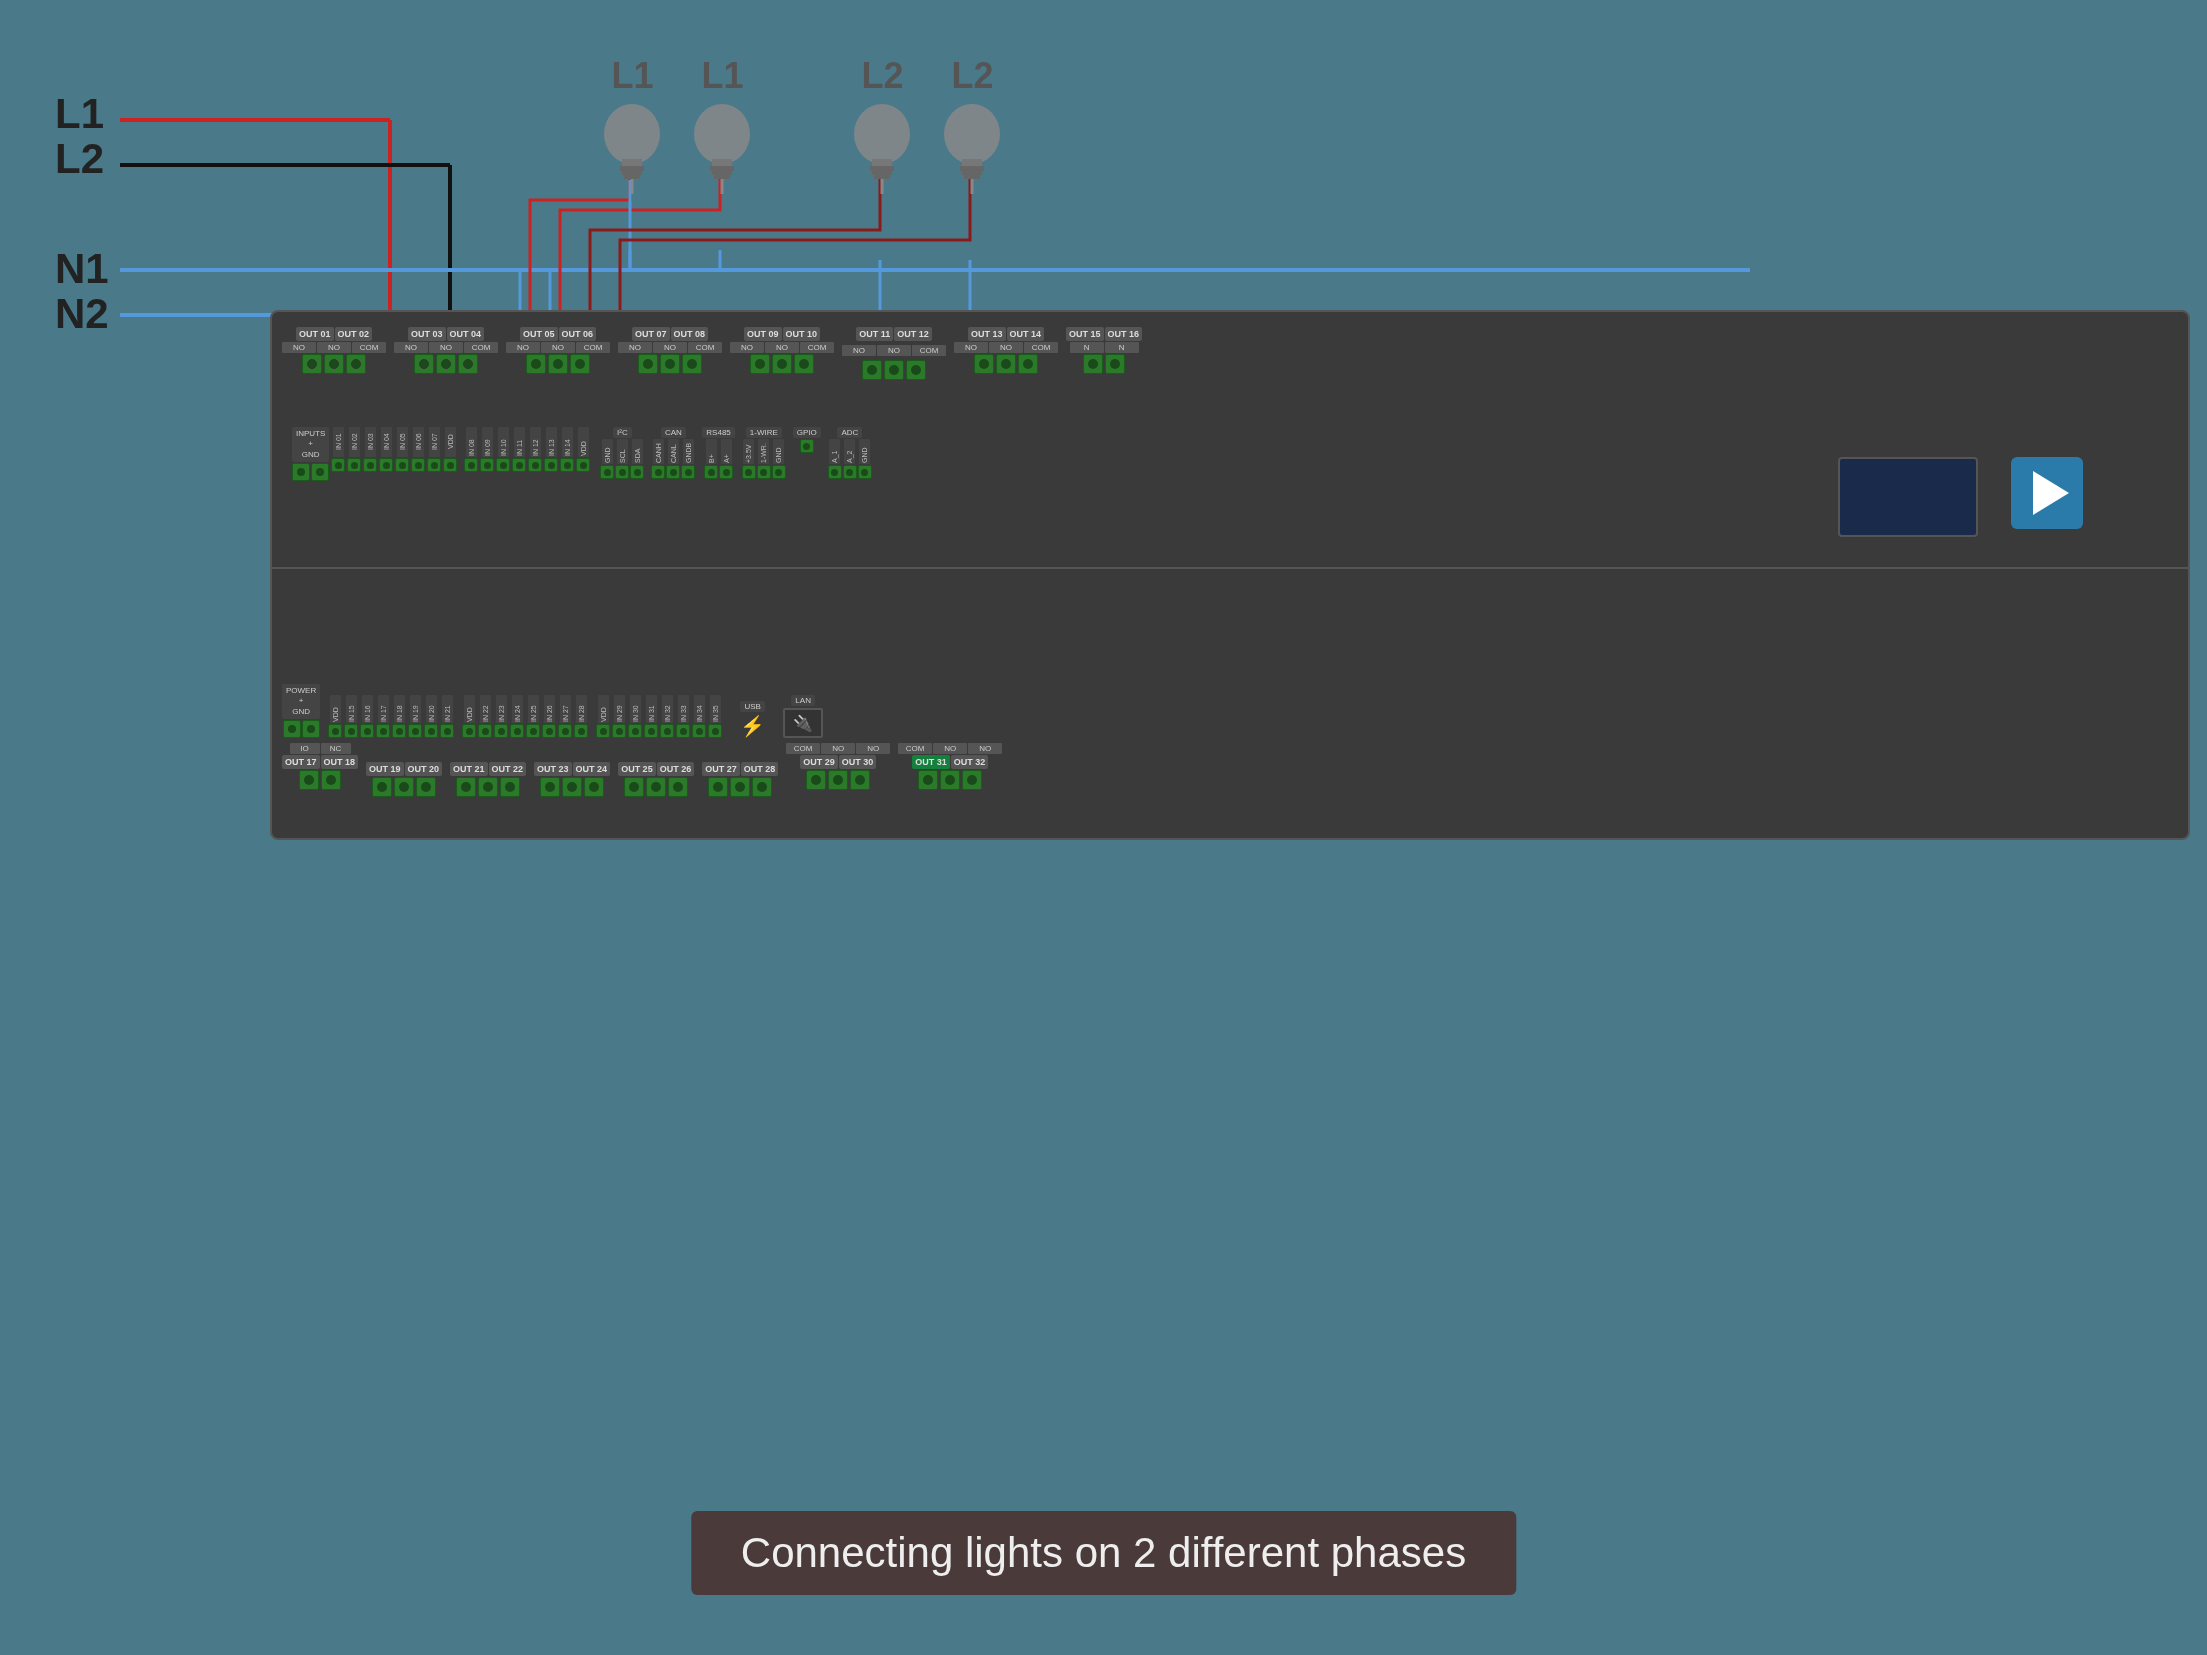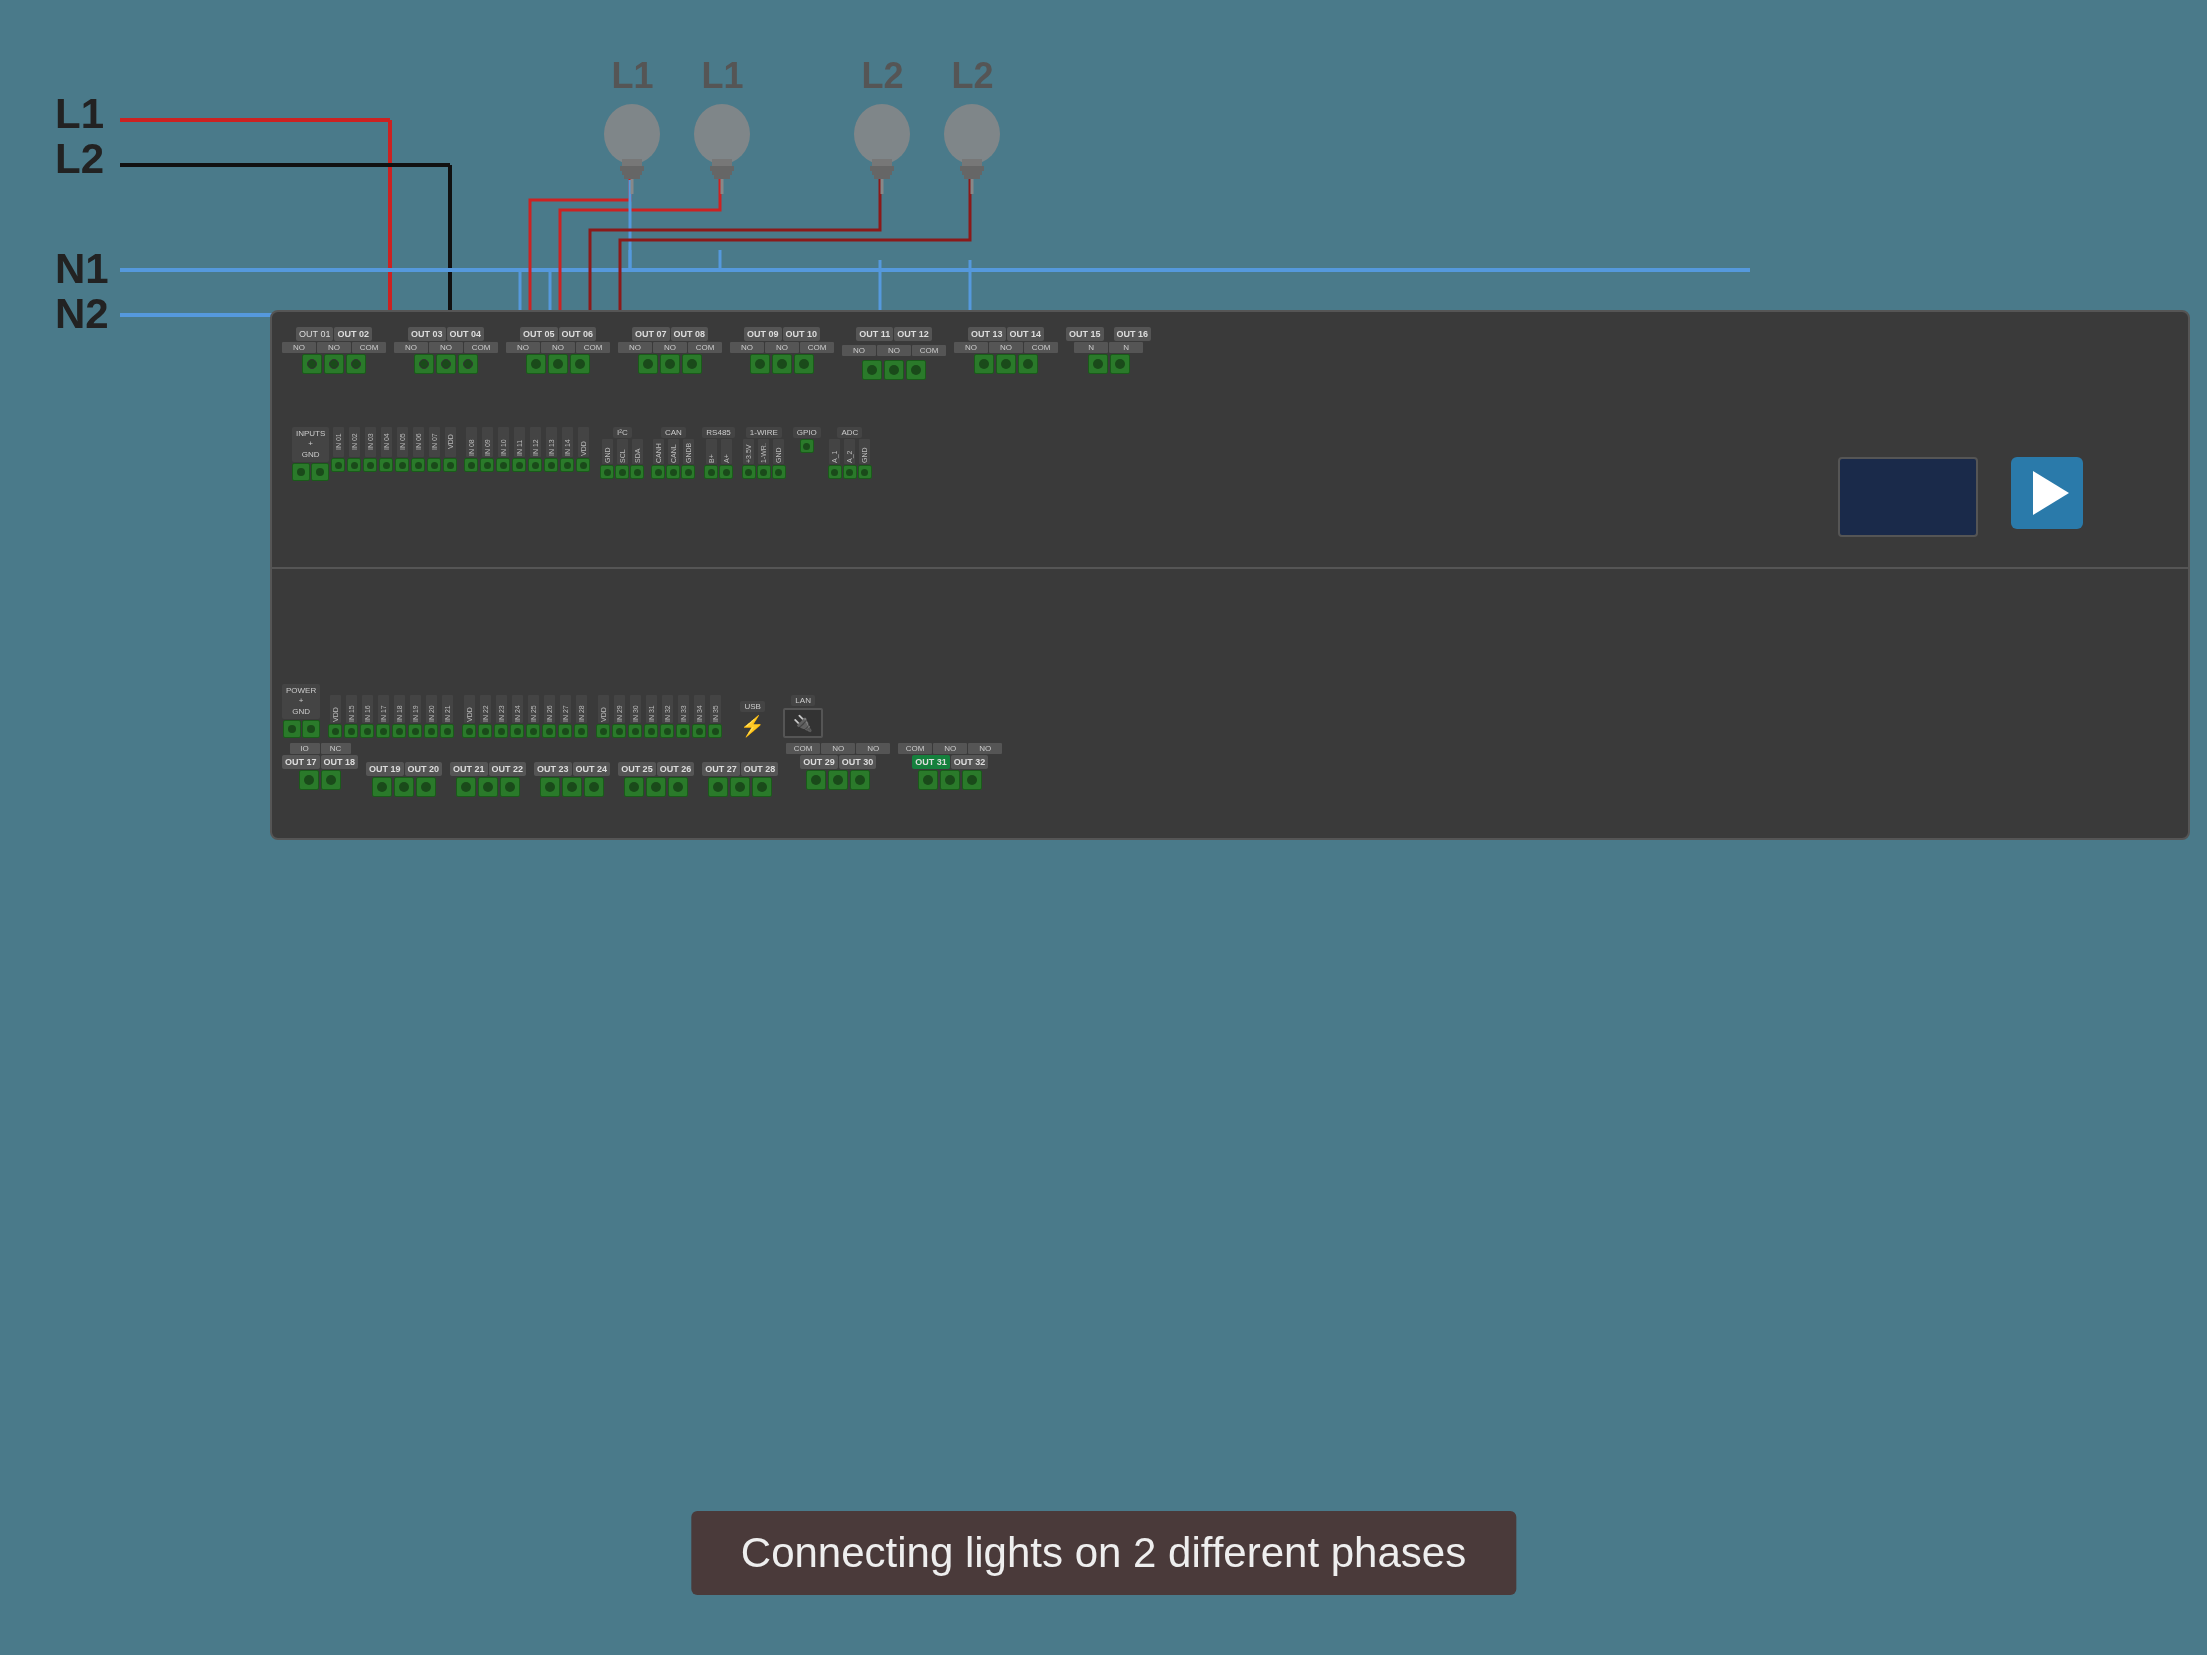--- a/index.html
+++ b/index.html
@@ -144,21 +144,21 @@
 </div>
 
 <div id="controller">
 
   <div style="position:absolute; top:10px; left:0; right:0; display:flex; flex-direction:column; padding:5px 10px; gap:3px;">
 
     <div style="display:flex; gap:3px; flex-wrap:nowrap;">
 
       <div style="display:flex; flex-direction:column; align-items:center; gap:1px;">
         <div style="display:flex; gap:1px;">
-          <div style="background:#555; color:#ddd; font-size:9px; font-weight:normal; padding:2px 3px; border-radius:2px; min-width:34px; text-align:center;">OUT 01</div>
+          <div style="background:#555; color:#ddd; font-size:9px; font-weight:bold; padding:2px 3px; border-radius:2px; min-width:34px; text-align:center;">OUT 01</div>
           <div style="background:#555; color:#ddd; font-size:9px; font-weight:bold; padding:2px 3px; border-radius:2px; min-width:34px; text-align:center;">OUT 02</div>
         </div>
         <div style="display:flex; gap:1px;">
           <div style="background:#555; color:#ccc; font-size:8px; padding:1px 3px; border-radius:1px; min-width:34px; text-align:center;">NO</div>
           <div style="background:#555; color:#ccc; font-size:8px; padding:1px 3px; border-radius:1px; min-width:34px; text-align:center;">NO</div>
           <div style="background:#555; color:#ccc; font-size:8px; padding:1px 3px; border-radius:1px; min-width:34px; text-align:center;">COM</div>
         </div>
         <div style="display:flex; gap:2px;">
           <div style="width:20px;height:20px;background:#2a7a2a;border-radius:2px;border:1px solid #1a5a1a;display:flex;align-items:center;justify-content:center;">
               <div style="width:10px;height:10px;border-radius:50%;background:#1a4a1a;border:1px solid #333;"></div>
@@ -304,21 +304,21 @@
           <div style="width:20px;height:20px;background:#2a7a2a;border-radius:2px;border:1px solid #1a5a1a;display:flex;align-items:center;justify-content:center;">
               <div style="width:10px;height:10px;border-radius:50%;background:#1a4a1a;"></div>
             </div>
           <div style="width:20px;height:20px;background:#2a7a2a;border-radius:2px;border:1px solid #1a5a1a;display:flex;align-items:center;justify-content:center;">
               <div style="width:10px;height:10px;border-radius:50%;background:#1a4a1a;"></div>
             </div>
         </div>
       </div>
 
       <div style="display:flex; flex-direction:column; align-items:center; gap:1px; margin-left:5px;">
-        <div style="display:flex; gap:10px;">
+        <div style="display:flex; gap:1px;">
           <div style="background:#555; color:#ddd; font-size:9px; font-weight:bold; padding:2px 3px; border-radius:2px; min-width:34px; text-align:center;">OUT 15</div>
           <div style="background:#555; color:#ddd; font-size:9px; font-weight:bold; padding:2px 3px; border-radius:2px; min-width:34px; text-align:center;">OUT 16</div>
         </div>
         <div style="display:flex; gap:1px;">
           <div style="background:#555; color:#ccc; font-size:8px; padding:1px 3px; border-radius:1px; min-width:34px; text-align:center;">N</div>
           <div style="background:#555; color:#ccc; font-size:8px; padding:1px 3px; border-radius:1px; min-width:34px; text-align:center;">N</div>
         </div>
         <div style="display:flex; gap:2px;">
           <div style="width:20px;height:20px;background:#2a7a2a;border-radius:2px;border:1px solid #1a5a1a;display:flex;align-items:center;justify-content:center;">
               <div style="width:10px;height:10px;border-radius:50%;background:#1a4a1a;"></div>

